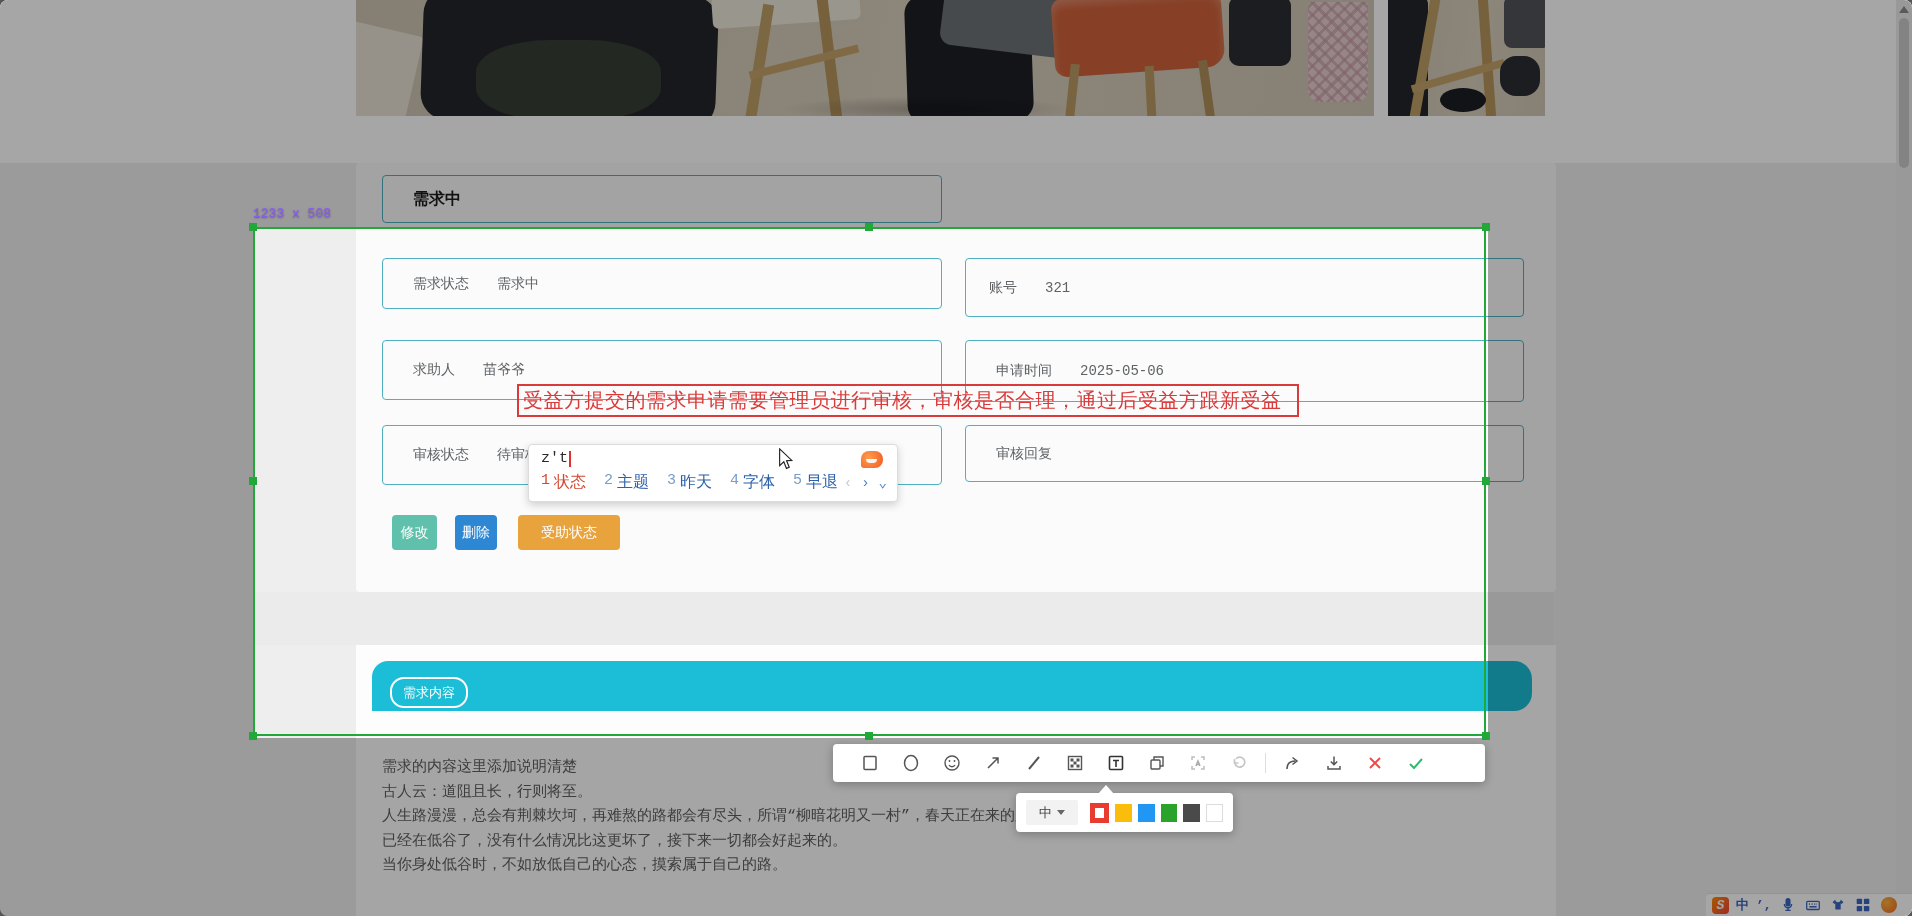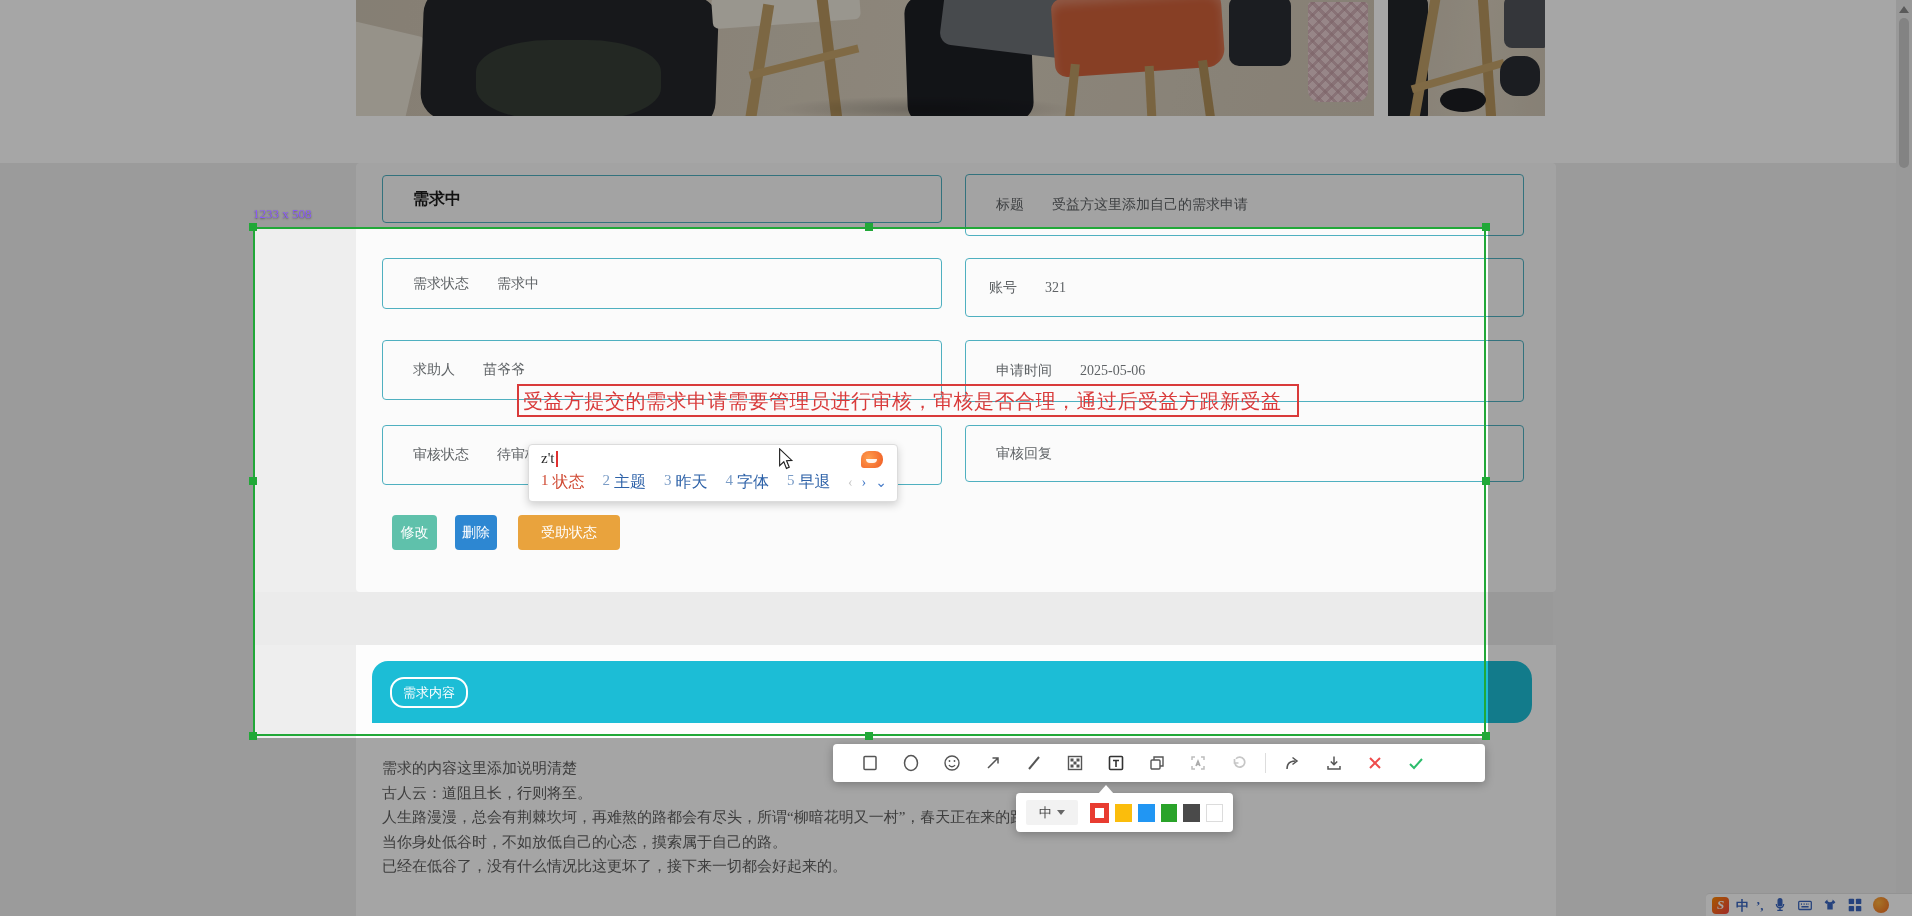--- a/index.html
+++ b/index.html
@@ -1,17 +1,17 @@
 <!DOCTYPE html>
 <html><head>
 <meta charset="utf-8">
 <style>
   html,body{margin:0;padding:0;background:#555;}
   .stage{position:relative;width:1912px;height:916px;overflow:hidden;background:#eeeeee;
-         font-family:Liberation Serif, serif;color:#333;}
+         font-family:Liberation Mono, monospace;color:#333;border-radius:8px;}
   .abs{position:absolute;}
 
   
   .page{position:absolute;inset:0;z-index:1;}
   .page-margin-top{left:0;top:0;width:1912px;height:163px;background:#ffffff;}
   .form-card{left:356px;top:163px;width:1200px;height:429px;background:#fbfbfb;border-radius:4px;}
   .mid-gap{left:253px;top:592px;width:1300px;height:53px;background:#ebebeb;}
   .content-card{left:356px;top:645px;width:1200px;height:271px;background:#fdfdfd;}
 
   
@@ -38,21 +38,21 @@
             font-size:20px;line-height:31px;white-space:nowrap;padding-left:4px;box-sizing:border-box;
             background:transparent;letter-spacing:0.5px;}
 
   .btn{position:absolute;top:515px;height:35px;border:none;border-radius:4px;color:#fff;font-size:14px;
        display:flex;align-items:center;justify-content:center;cursor:pointer;font-family:inherit;}
   .btn-edit{left:392px;width:45px;background:#5fc1ab;}
   .btn-del{left:455px;width:42px;background:#2d87d2;}
   .btn-aid{left:518px;width:102px;background:#e9a33d;}
 
   
-  .cyan-bar{left:372px;top:661px;width:1160px;height:62px;background:#1cbdd6;
+  .cyan-bar{left:372px;top:661px;width:1160px;height:50px;background:#1cbdd6;
             border-radius:16px 18px 18px 0;}
   .pill{position:absolute;left:18px;top:16px;width:74px;height:27px;border:2px solid #ffffff;border-radius:14px;
         color:#ffffff;font-size:13px;display:flex;align-items:center;justify-content:center;background:transparent;}
   .content-text{left:382px;top:756px;width:1160px;font-size:15px;line-height:24.5px;color:#5e5e5e;}
   .content-text div{white-space:nowrap;}
 
   
   .scroll{left:1896px;top:0;width:16px;height:916px;background:#ececec;}
   .scroll-arrow{left:1901px;top:6px;width:0;height:0;border-left:5px solid transparent;border-right:5px solid transparent;border-bottom:7px solid #8a8a8a;}
   .scroll-thumb{left:1899px;top:18px;width:10px;height:150px;background:#c9c9c9;border-radius:5px;}
@@ -158,24 +158,20 @@
       <div class="ph" style="left:112px;top:56px;width:40px;height:40px;background:#2a2d33;border-radius:40%;"></div>
     </div>
 
     <div class="abs form-card"></div>
     <div class="abs mid-gap"></div>
     <div class="abs content-card"></div>
 
     <div class="fbox f-title-status">
       <span>需求中</span>
     </div>
-    <div class="fbox f1r">
-      <span class="lab">标题</span>
-      <span class="val">受益方这里添加自己的需求申请</span>
-    </div>
     <div class="fbox f2l">
       <span class="lab">需求状态</span>
       <span class="val">需求中</span>
     </div>
     <div class="fbox f2r">
       <span class="lab">账号</span>
       <span class="val">321</span>
     </div>
     <div class="fbox f3l">
       <span class="lab">求助人</span>
@@ -201,22 +197,22 @@
     <button class="btn btn-aid">受助状态</button>
 
     <div class="abs cyan-bar">
       <div class="pill">需求内容</div>
     </div>
 
     <div class="abs content-text">
       <div>需求的内容这里添加说明清楚</div>
       <div>古人云：道阻且长，行则将至。</div>
       <div>人生路漫漫，总会有荆棘坎坷，再难熬的路都会有尽头，所谓“柳暗花明又一村”，春天正在来的路上。</div>
+      <div>已经在低谷了，没有什么情况比这更坏了，接下来一切都会好起来的。</div>
       <div>当你身处低谷时，不如放低自己的心态，摸索属于自己的路。</div>
-      <div>已经在低谷了，没有什么情况比这更坏了，接下来一切都会好起来的。</div>
     </div>
 
     <div class="abs scroll">
       <div class="abs scroll-arrow" style="left:3px;"></div>
       <div class="abs scroll-thumb" style="left:3px;"></div>
     </div>
 
     <div class="abs sogou">
       <div class="slogo">S</div>
       <div class="sg-txt">中</div>

